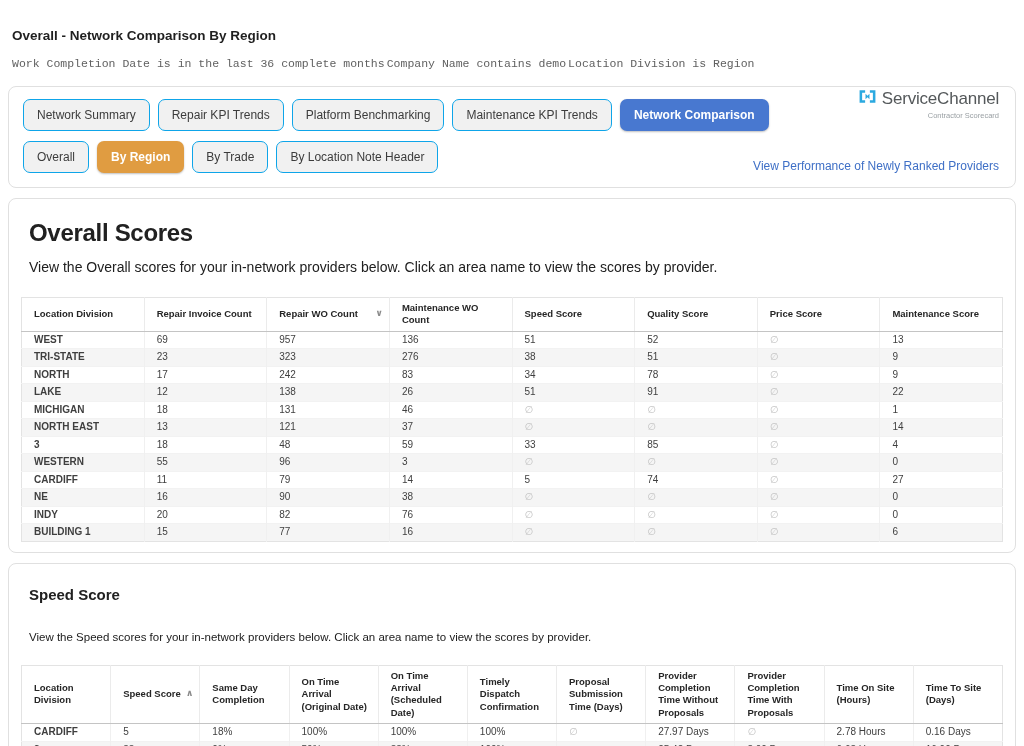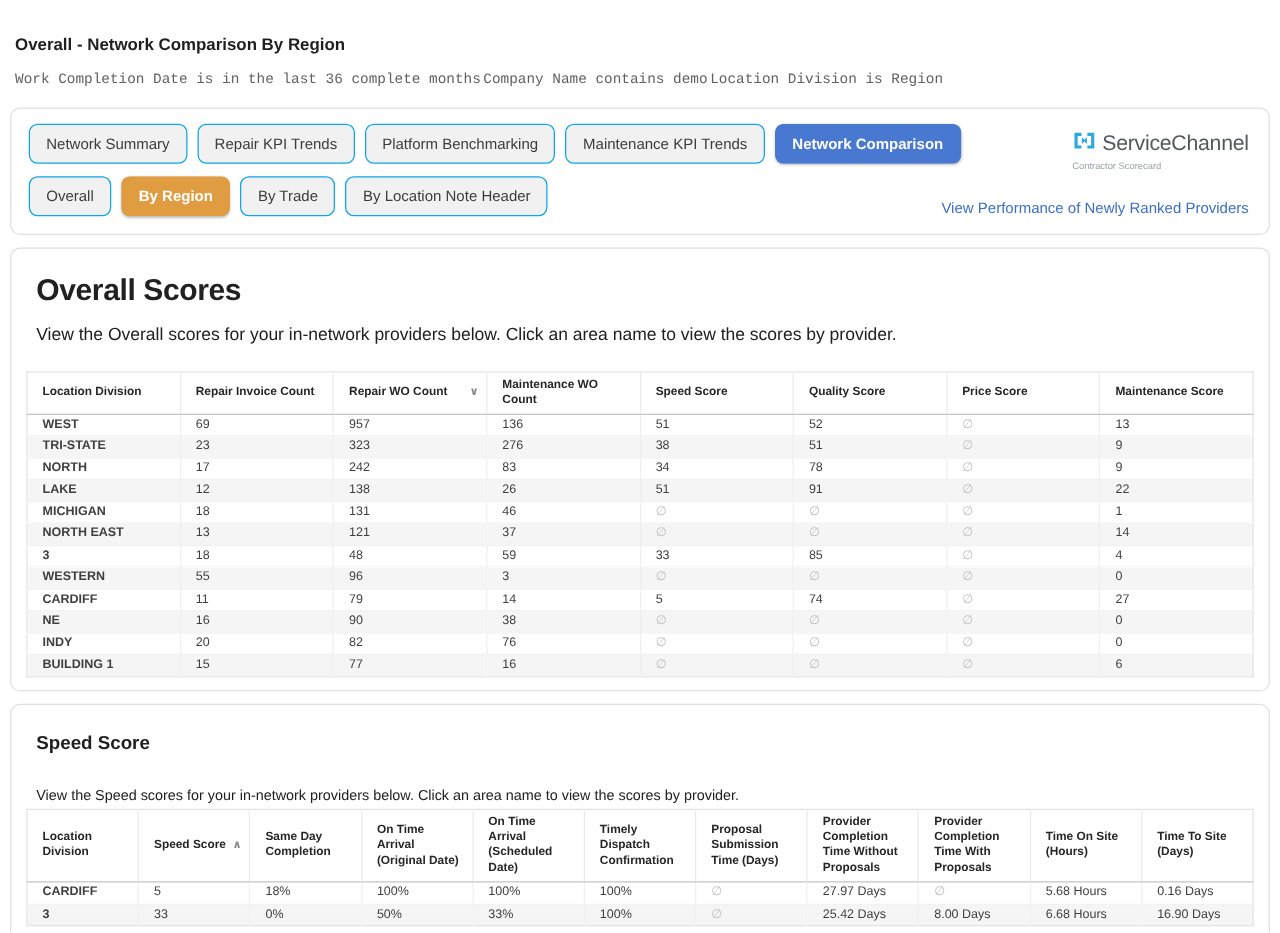--- a/index.html
+++ b/index.html
@@ -21,32 +21,32 @@
   .card{border:1px solid #e0e0e0;border-radius:8px;margin:0 8px;background:#fff;}
   .card-tabs{margin-top:16px;padding:12px 14px 14px 14px;position:relative;}
   .tabs-row{display:flex;align-items:center;gap:8px;}
   .tabs-row + .tabs-row{margin-top:10px;}
   .tab{font-family:inherit;font-size:12px;color:#3c3c3c;background:#f1f1f1;border:1px solid #0ea5e9;
        border-radius:7px;padding:8px 13px;cursor:pointer;white-space:nowrap;}
   .tab.active{color:#fff;border-color:transparent;font-weight:bold;box-shadow:0 1px 2px rgba(0,0,0,.25);}
   .tab.active.blue{background:var(--accent-blue);}
   .tab.active.orange{background:var(--accent-orange);}
 
-  .logo-block{position:absolute;top:16px;right:16px;text-align:left;}
+  .logo-block{position:absolute;top:0;right:16px;text-align:right;}
   .logo-line{display:flex;align-items:center;gap:5px;justify-content:flex-end;}
   .logo-text{font-size:17px;color:#54585a;letter-spacing:-0.2px;}
   .logo-sub{font-size:7.5px;color:#9aa0a4;margin-top:1px;}
   .perf-link{position:absolute;right:16px;bottom:14px;font-size:12px;color:var(--link-blue);text-decoration:none;cursor:pointer;}
 
   .section{margin-top:10px;padding:14px 0 10px 0;}
   .section-inner{padding:0 20px;}
   h2.section-heading{font-size:24px;font-weight:bold;letter-spacing:-0.3px;margin:6px 0 12px 0;}
   h3.section-heading{font-size:15px;font-weight:bold;margin:8px 0 28px 0;}
   .section-desc{font-size:14px;color:#202020;margin-bottom:22px;}
-  .section-desc.small{font-size:11.5px;margin-bottom:4px;}
+  .section-desc.small{font-size:11.5px;margin-bottom:22px;}
 
   table{width:calc(100% - 24px);margin:0 12px;border-collapse:collapse;table-layout:fixed;
         border:1px solid #e3e3e3;font-size:10px;}
   thead th{font-size:9.5px;font-weight:bold;color:#262626;text-align:left;vertical-align:middle;
            padding:4px 6px 4px 12px;border-bottom:1px solid #c4c4c4;border-left:1px solid #ebebeb;line-height:1.3;}
   thead th:first-child{border-left:none;}
   tbody td{padding:2px 6px 2px 12px;color:#3f3f3f;border-left:1px solid #f0f0f0;border-top:1px solid #f2f2f2;
            line-height:1.25;white-space:nowrap;overflow:hidden;}
   tbody td:first-child{border-left:none;font-weight:bold;}
   tbody tr:nth-child(even){background:var(--stripe);}
@@ -267,21 +267,21 @@
         <tr>
           <td>CARDIFF</td>
           <td>5</td>
           <td>18%</td>
           <td>100%</td>
           <td>100%</td>
           <td>100%</td>
           <td class="null-val">∅</td>
           <td>27.97 Days</td>
           <td class="null-val">∅</td>
-          <td>5.68 Hours</td>
+          <td>2.78 Hours</td>
           <td>0.16 Days</td>
         </tr>
         <tr>
           <td>3</td>
           <td>33</td>
           <td>0%</td>
           <td>50%</td>
           <td>33%</td>
           <td>100%</td>
           <td class="null-val">∅</td>

